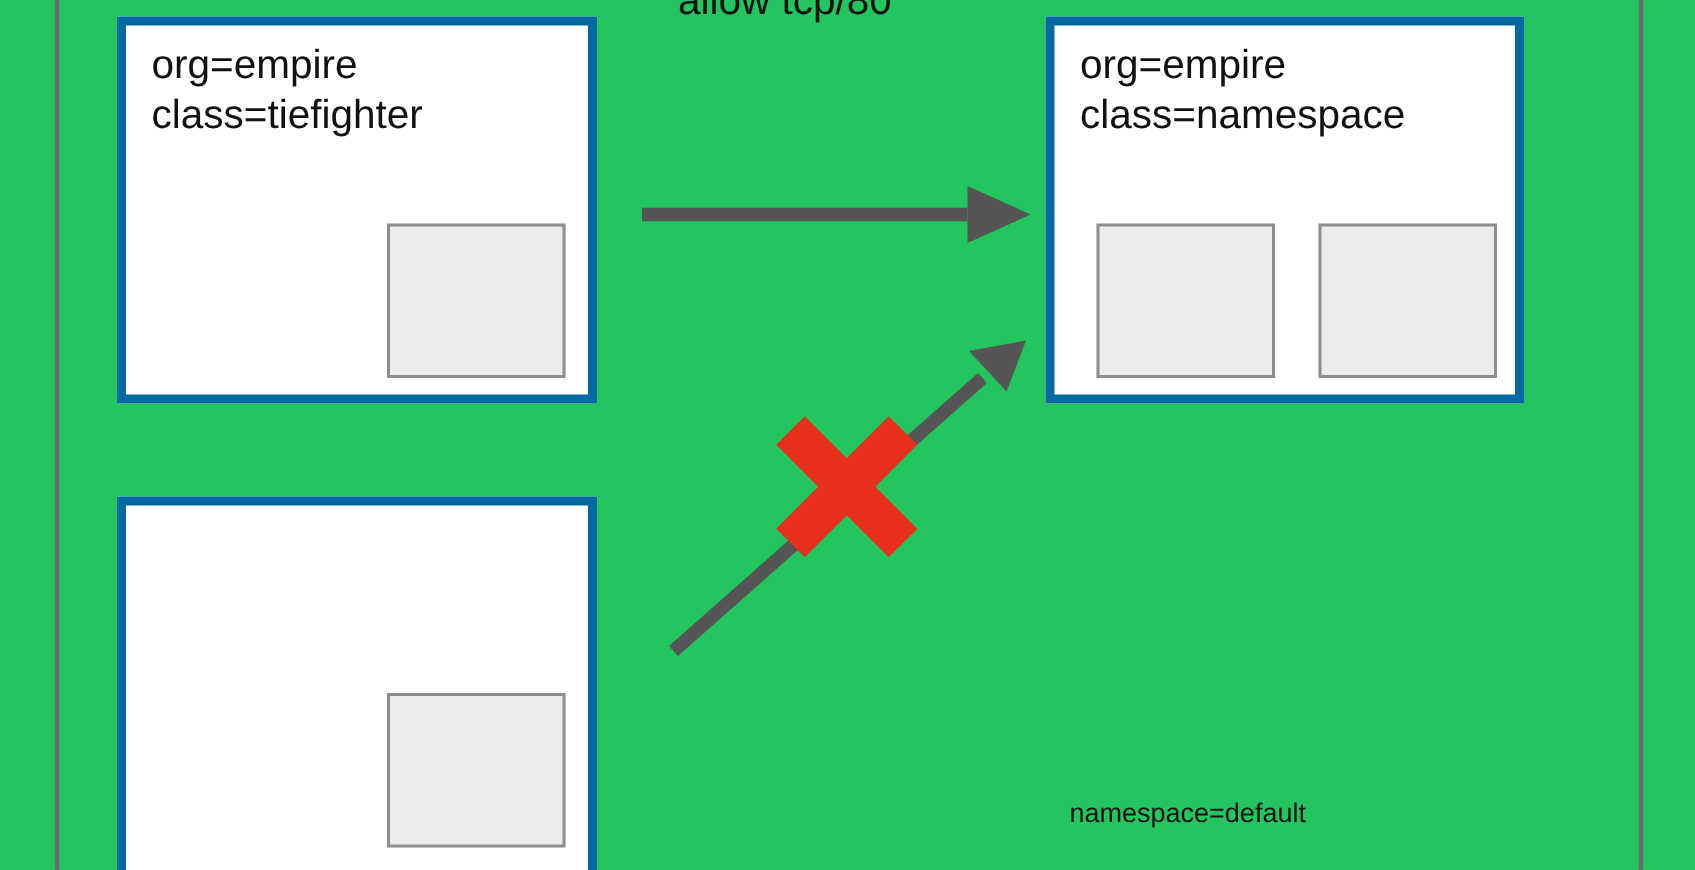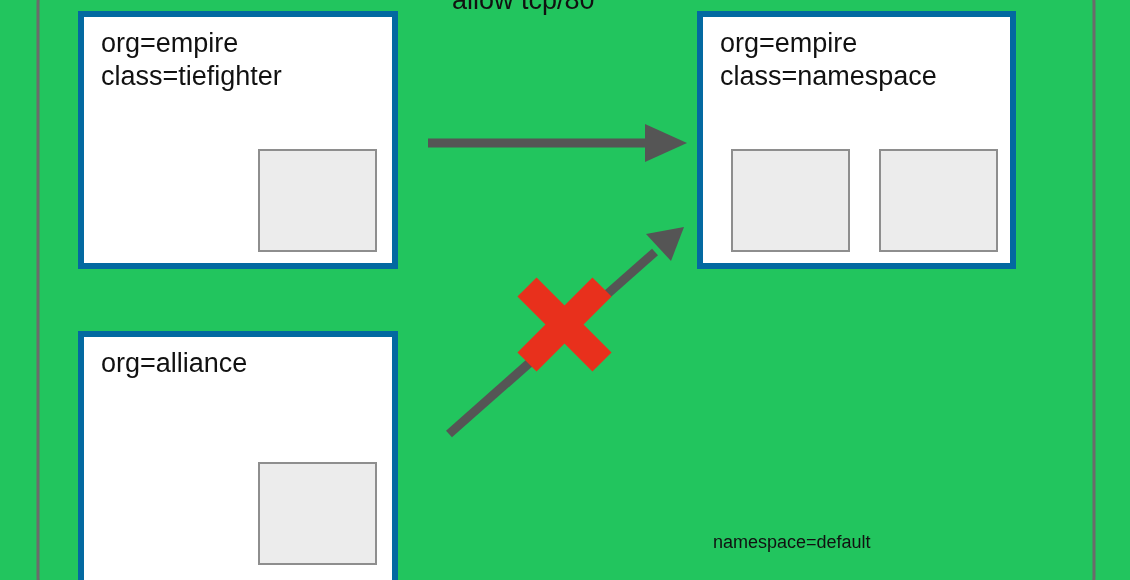--- a/index.html
+++ b/index.html
@@ -94,21 +94,20 @@
   <div class="node-box" style="left:78px; top:11px; width:320px; height:258px;">
     <div class="node-labels">
       <div>org=empire</div>
       <div>class=tiefighter</div>
     </div>
     <div class="pod-square" style="left:174px; top:132px; width:119px; height:103px;"></div>
   </div>
 
   <div class="node-box" style="left:78px; top:331px; width:320px; height:258px;">
     <div class="node-labels">
-      <div>org=alliance</div>
     </div>
     <div class="pod-square" style="left:174px; top:125px; width:119px; height:103px;"></div>
   </div>
 
   <div class="node-box" style="left:697px; top:11px; width:319px; height:258px;">
     <div class="node-labels">
       <div>org=empire</div>
       <div>class=namespace</div>
     </div>
     <div class="pod-square" style="left:28px; top:132px; width:119px; height:103px;"></div>

